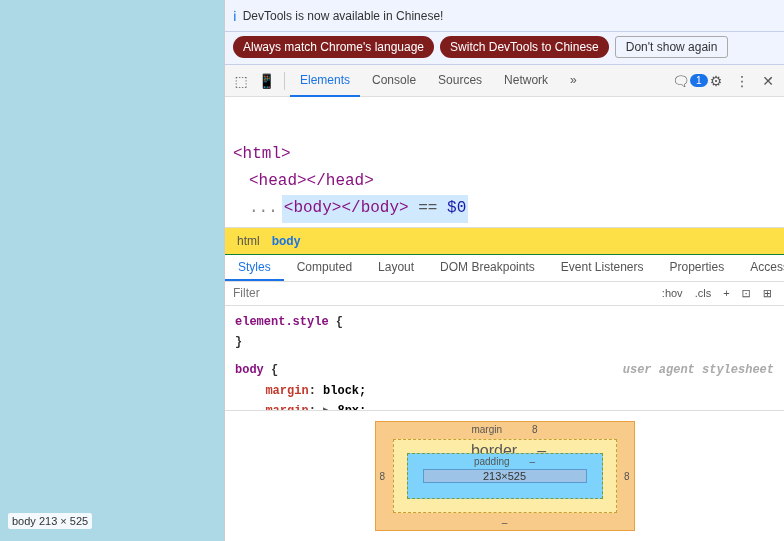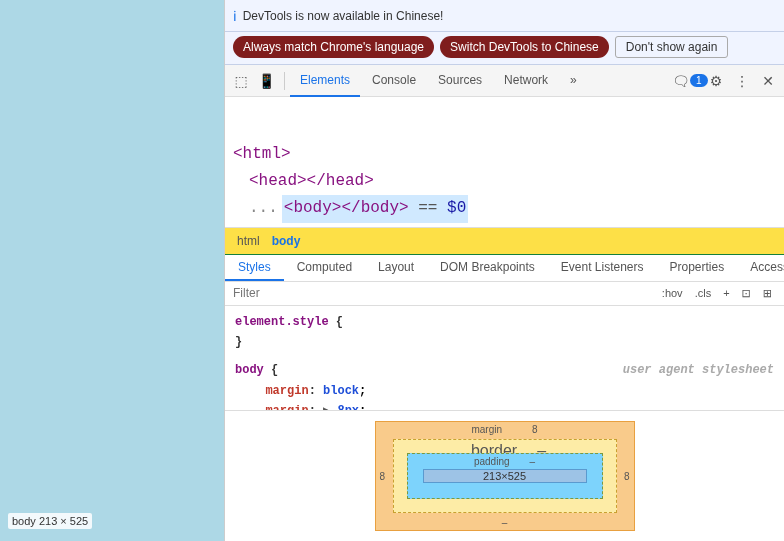--- a/index.html
+++ b/index.html
@@ -234,21 +234,21 @@
       font-family: 'Courier New', monospace;
       font-size: 12px;
       background: #fff;
       overflow-y: auto;
       font-weight: bold;
     }
     .css-rule { margin-bottom: 8px; }
     .css-selector { color: #881280; }
     .css-brace { color: #333; }
     .css-property { color: #c0392b; margin-left: 16px; }
-    .css-value { color: #1d4ed8; text-align: center; }
+    .css-value { color: #000000; text-align: center; }
     .css-colon { color: #333; }
     .css-comment { color: #aaa; float: right; font-style: italic; }
     .css-arrow { color: #555; cursor: pointer; }
 
     
     .box-model-section {
       border-top: 1px solid #ddd;
       padding: 6px 10px;
       background: #fff;
     }

